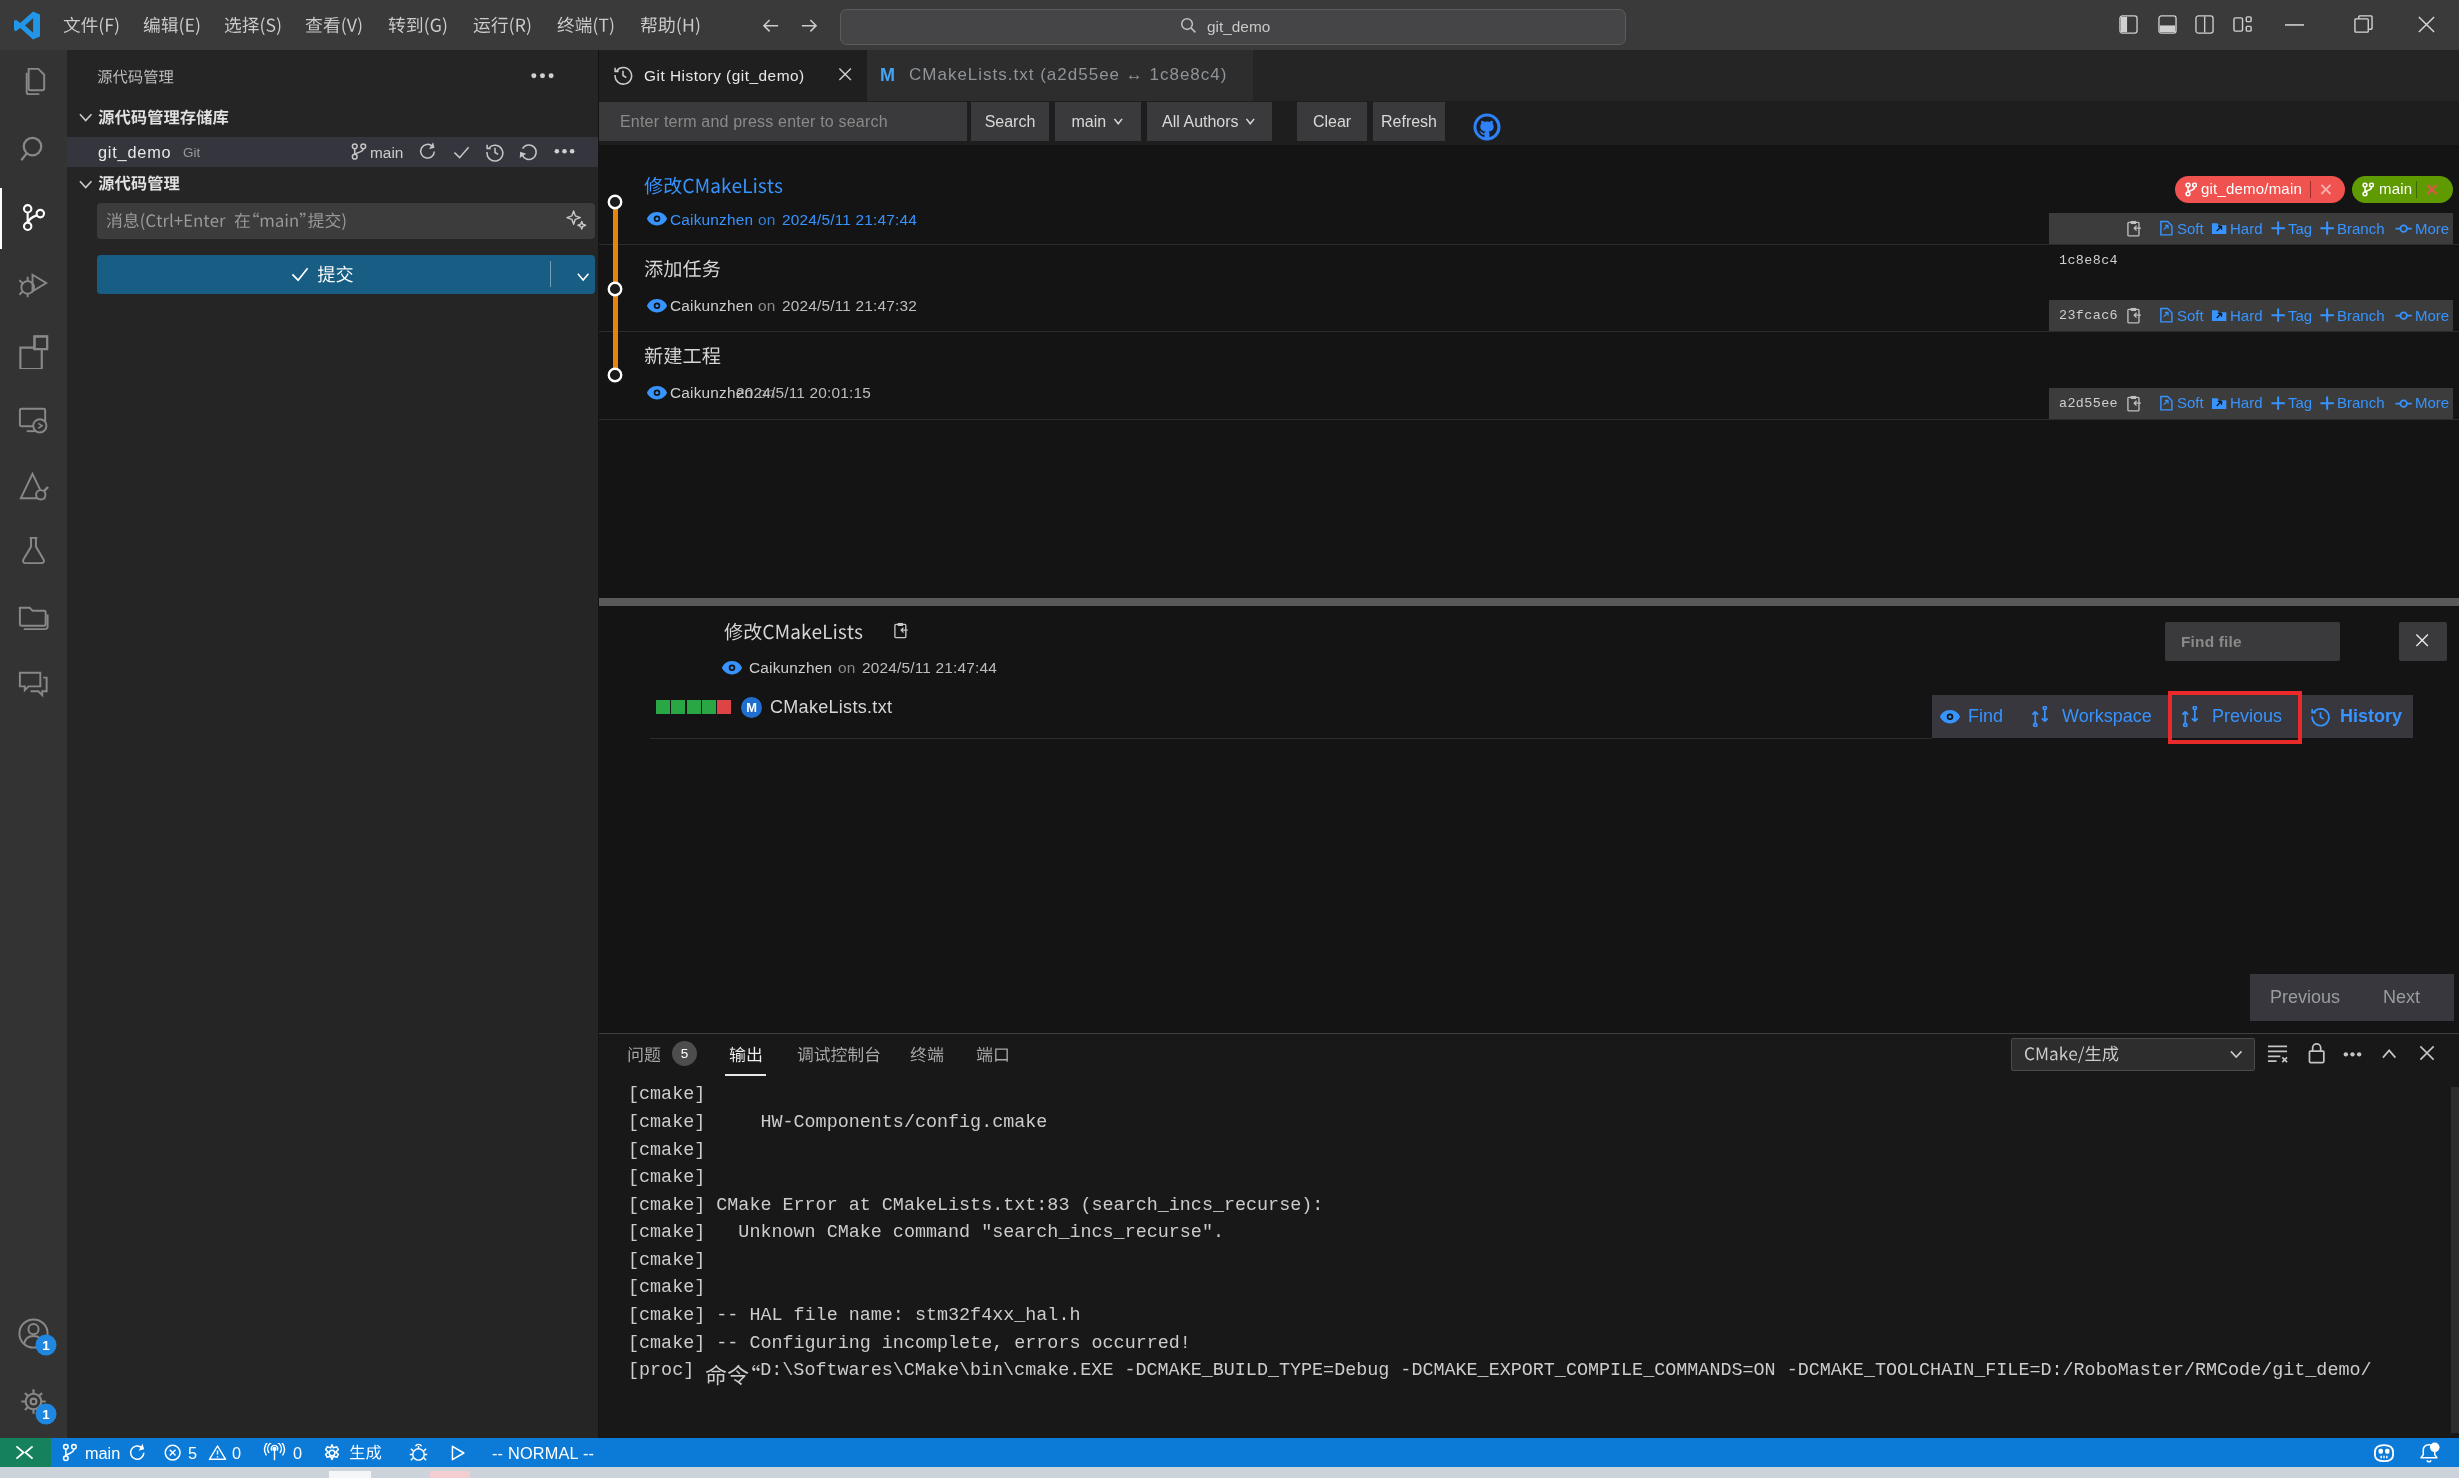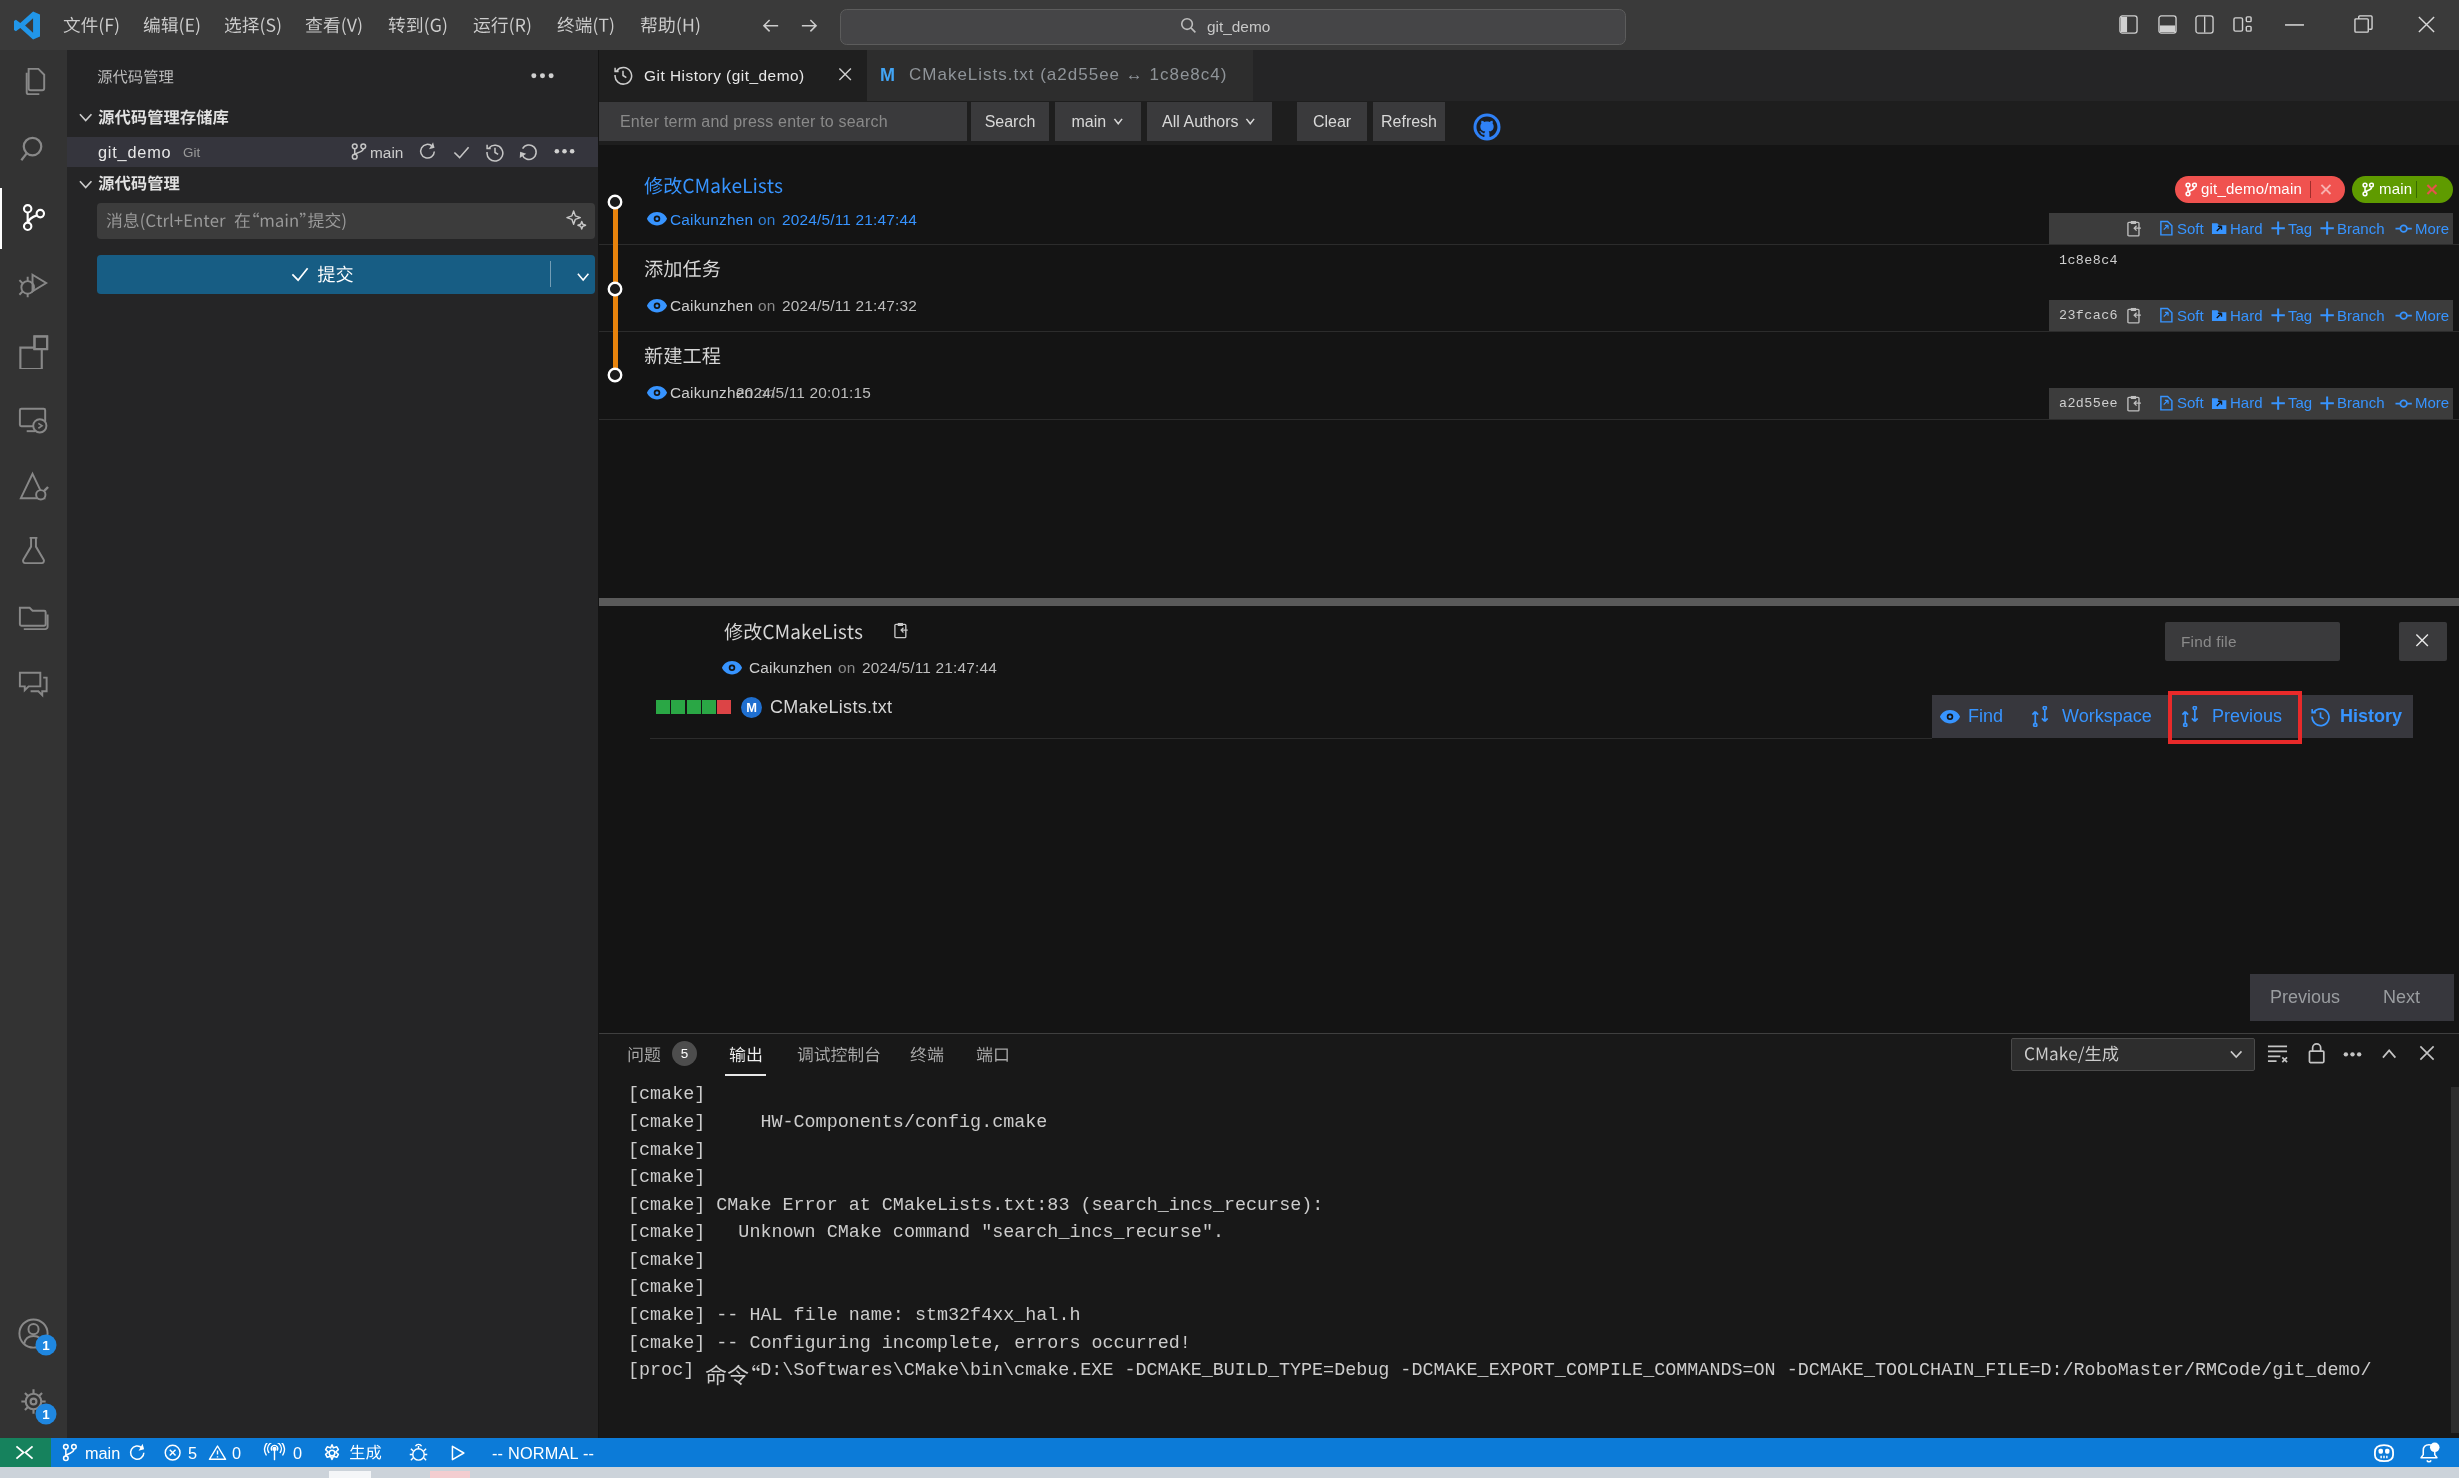--- a/index.html
+++ b/index.html
@@ -740,21 +740,21 @@
 <div style="position:absolute;left:687px;top:700px;width:14.3px;height:14.4px;background:#2aa745;border-radius:0px;"></div>
 <div style="position:absolute;left:702px;top:700px;width:14.3px;height:14.4px;background:#2aa745;border-radius:0px;"></div>
 <div style="position:absolute;left:717px;top:700px;width:14.3px;height:14.4px;background:#dc4446;border-radius:0px;"></div>
 <svg style="position:absolute;left:741px;top:697px;" width="21" height="21" viewBox="0 0 22.0 22.0">
       <circle cx="11" cy="11" r="11" fill="#1f6fd0"></circle>
       <text x="11" y="15.8" font-family="Liberation Sans" font-size="13.5" font-weight="bold" fill="#fff" text-anchor="middle">M</text>
     </svg>
 <span class="s" style="position:absolute;left:770px;top:698px;font-size:18px;color:#d6d6d6;font-weight:400;letter-spacing:0.3px;line-height:19.6px;white-space:pre;">CMakeLists.txt</span>
 <div style="position:absolute;left:650px;top:738px;width:1282px;height:1px;background:#2c2c2c;border-radius:0px;"></div>
 <div style="position:absolute;left:2165px;top:622px;width:175px;height:39px;background:#3a3a3c;border-radius:1.9px;"></div>
-<span class="s" style="position:absolute;left:2181px;top:633px;font-size:15.4px;color:#8a8a8a;font-weight:400;letter-spacing:0.2px;line-height:17px;white-space:pre;">Find file</span>
+<span class="s" style="position:absolute;left:2181px;top:633px;font-size:15.4px;color:#8a8a8a;font-weight:700;letter-spacing:0.2px;line-height:17px;white-space:pre;">Find file</span>
 <div style="position:absolute;left:2399px;top:622px;width:48px;height:39px;background:#3a3a3c;border-radius:1.9px;"></div>
 <svg style="position:absolute;left:2414px;top:632px;" width="16.3" height="16.3" viewBox="0 0 17.0 17.0">
       <path d="M2.5 2.5 L14.5 14.5 M14.5 2.5 L2.5 14.5" stroke="#e8e8e8" stroke-width="1.5"></path>
     </svg>
 <div style="position:absolute;left:1932px;top:695px;width:481px;height:43px;background:#37373d;border-radius:0px;"></div>
 <svg style="position:absolute;left:1939px;top:709px;" width="22" height="15.4" viewBox="0 0 23.0 16.0">
       <path d="M11.5 1 C6 1 2.5 4.5 1 8 C2.5 11.5 6 15 11.5 15 C17 15 20.5 11.5 22 8 C20.5 4.5 17 1 11.5 1 Z" fill="#3794ff"></path>
       <circle cx="11.5" cy="8" r="3.4" fill="#141414"></circle>
       <circle cx="11.5" cy="8" r="1.6" fill="#3794ff"></circle>
     </svg>

